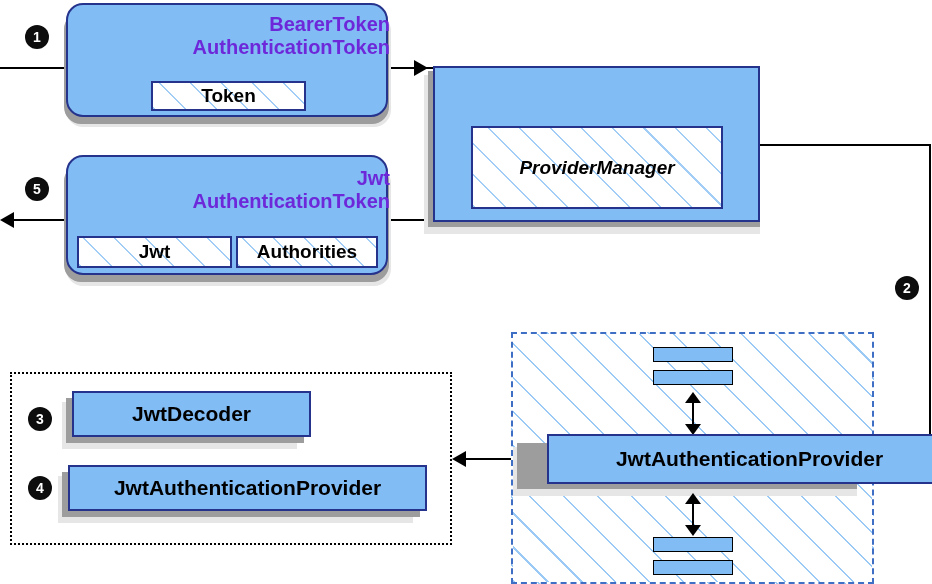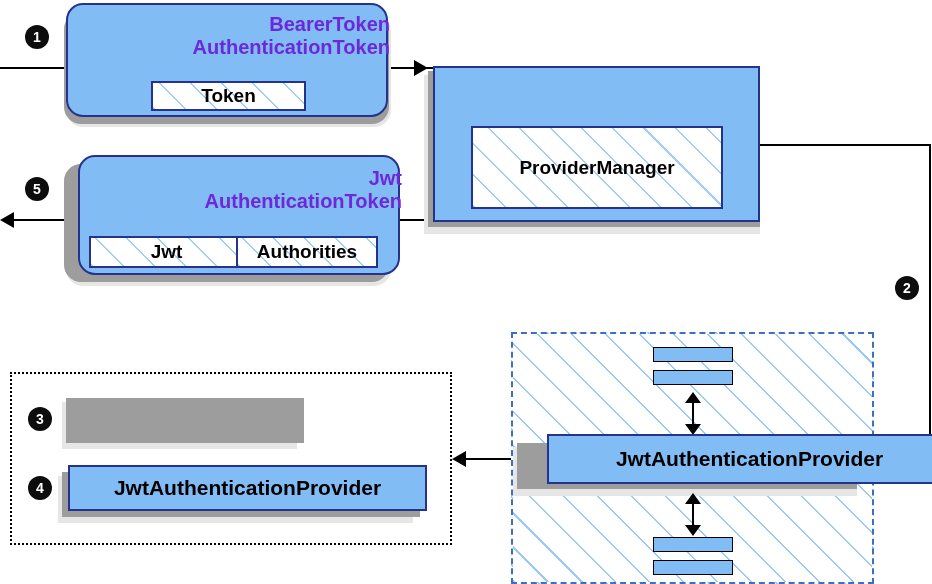--- a/index.html
+++ b/index.html
@@ -170,48 +170,48 @@
   <div class="arrow-left" style="left:452px; top:451px;"></div>
 
   <div class="hline" style="left:388px; top:219px; width:46px;"></div>
 
   <div class="hline" style="left:14px; top:219px; width:52px;"></div>
   <div class="arrow-left" style="left:0px; top:212px;"></div>
 
   <div class="shadow-light" style="left:424px; top:75px; width:336px; height:159px;"></div>
   <div class="shadow-dark" style="left:428px; top:71px; width:332px; height:156px;"></div>
   <div class="node" style="left:433px; top:66px; width:327px; height:156px; display:block;">
-    <div class="hatch-box" style="left:36px; top:58px; width:252px; height:83px; font-size:19px;">
+    <div class="hatch-box" style="left:36px; top:58px; width:252px; height:83px; font-size:19px;font-style:italic;">
       <span>ProviderManager</span>
     </div>
   </div>
 
   <div class="shadow-light" style="left:66px; top:14px; width:325px; height:113px; border-radius:17px;"></div>
   <div class="shadow-dark" style="left:64px; top:12px; width:325px; height:112px; border-radius:17px;"></div>
   <div class="node rounded" style="left:66px; top:3px; width:322px; height:114px; display:block;">
     <div class="label" style="left:0; top:8px; width:322px; font-size:20px;">
       <div>BearerToken</div>
       <div>AuthenticationToken</div>
     </div>
     <div class="hatch-box" style="left:83px; top:76px; width:155px; height:30px; font-size:19px;">
       <span>Token</span>
     </div>
   </div>
 
   <div class="shadow-light" style="left:66px; top:166px; width:325px; height:120px; border-radius:17px;"></div>
   <div class="shadow-dark" style="left:64px; top:164px; width:325px; height:118px; border-radius:17px;"></div>
-  <div class="node rounded" style="left:66px; top:155px; width:322px; height:120px; display:block;margin-left:12px;">
+  <div class="node rounded" style="left:66px; top:155px; width:322px; height:120px; display:block;">
     <div class="label" style="left:0; top:10px; width:322px; font-size:20px;">
       <div>Jwt</div>
       <div>AuthenticationToken</div>
     </div>
     <div class="hatch-box" style="left:9px; top:79px; width:155px; height:32px; font-size:19px;">
       <span>Jwt</span>
     </div>
-    <div class="hatch-box" style="left:156px; top:79px; width:142px; height:32px; font-size:19px;">
+    <div class="hatch-box" style="left:168px; top:79px; width:142px; height:32px; font-size:19px;">
       <span>Authorities</span>
     </div>
   </div>
 
 
   <div class="group-dashed-blue" style="left:511px; top:332px; width:363px; height:252px;"></div>
 
   <div class="mini-bar" style="left:653px; top:347px; width:80px; height:15px;"></div>
   <div class="mini-bar" style="left:653px; top:370px; width:80px; height:15px;"></div>
 
@@ -229,20 +229,23 @@
   <div class="vline" style="left:692px; top:499px; height:28px;"></div>
   <div class="arrow-down" style="left:685px; top:525px;"></div>
 
   <div class="mini-bar" style="left:653px; top:537px; width:80px; height:15px;"></div>
   <div class="mini-bar" style="left:653px; top:560px; width:80px; height:15px;"></div>
 
   <div class="group-dotted-black" style="left:10px; top:372px; width:442px; height:173px;"></div>
 
   <div class="shadow-light" style="left:62px; top:402px; width:235px; height:47px;"></div>
   <div class="shadow-dark" style="left:66px; top:398px; width:238px; height:45px;"></div>
+  <div class="node" style="left:72px; top:391px; width:239px; height:46px; font-size:21px;">
+    <span>JwtDecoder</span>
+  </div>
 
   <div class="shadow-light" style="left:58px; top:476px; width:355px; height:47px;"></div>
   <div class="shadow-dark" style="left:62px; top:472px; width:358px; height:45px;"></div>
   <div class="node" style="left:68px; top:465px; width:359px; height:46px; font-size:21px;">
     <span>JwtAuthenticationProvider</span>
   </div>
 
   <div class="bullet" style="left:26px; top:26px;">
     <span>1</span>
   </div>

